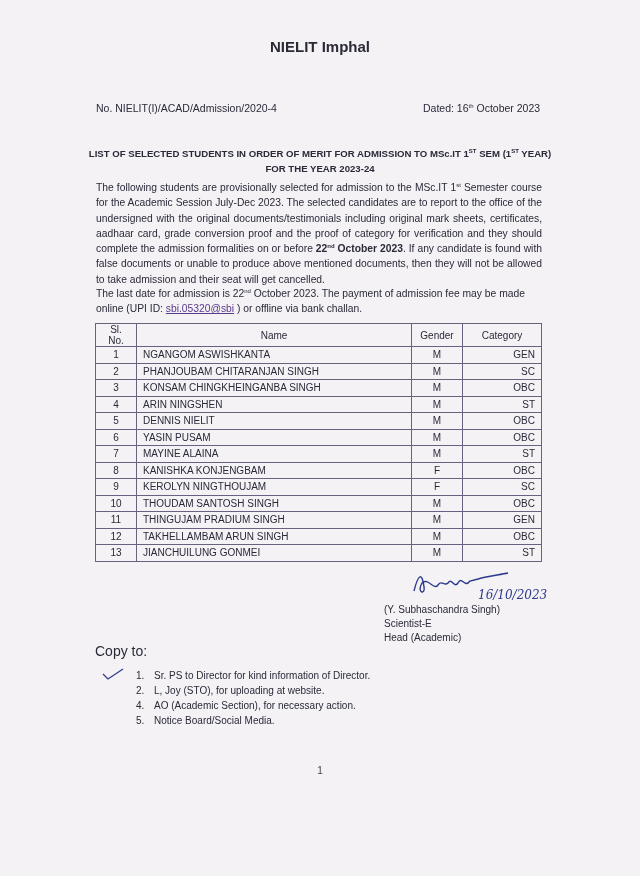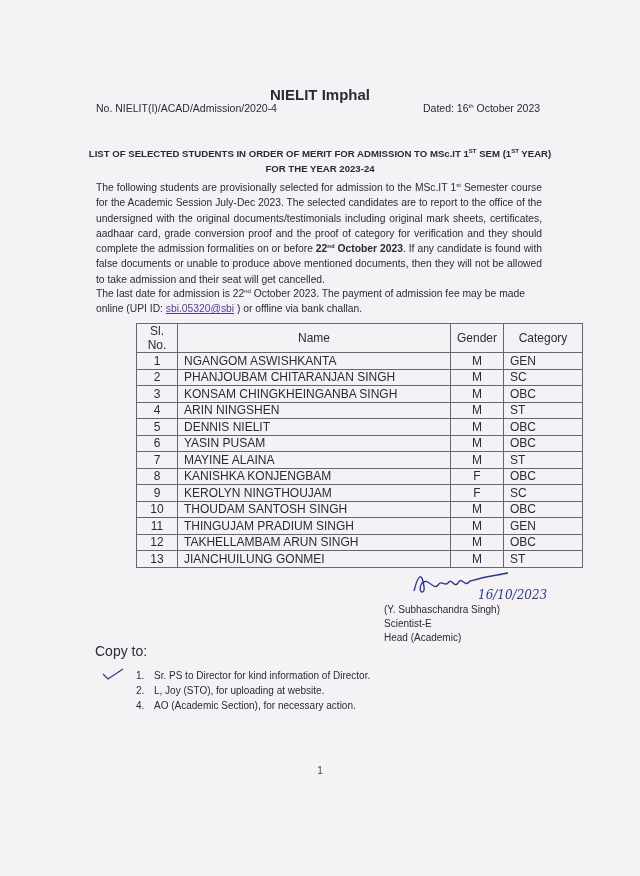--- a/index.html
+++ b/index.html
@@ -6,49 +6,49 @@
   body {
     width: 640px; height: 876px; overflow: hidden;
     background: #f4f2f5;
     font-family: "Liberation Sans", sans-serif;
     color: #2a2a38;
     position: relative;
   }
   .page { position: absolute; left: 0; top: 0; width: 640px; height: 876px; }
   .org-title {
     position: absolute; left: 0; right: 0; top: 38px;
-    text-align: center; font-weight: bold; font-size: 15px; color: #2b2b36; margin-top: 48px;
+    text-align: center; font-weight: bold; font-size: 15px; color: #2b2b36;
   }
   .ref-no { position: absolute; left: 96px; top: 102px; font-size: 10.5px; }
   .dated { position: absolute; left: 423px; top: 102px; font-size: 10.5px; }
   .heading {
     position: absolute; left: 80px; width: 480px; top: 146px;
     text-align: center; font-weight: bold; font-size: 9.6px; line-height: 15px;
   }
   sup { font-size: 6px; vertical-align: 4px; line-height: 0; }
   .para {
     position: absolute; left: 96px; width: 446px; top: 180px;
     font-size: 10.3px; line-height: 15.3px; text-align: justify;
   }
   .para2 {
     position: absolute; left: 96px; width: 446px; top: 286px;
     font-size: 10.3px; line-height: 15.3px;
   }
   .upi { color: #5a3a8a; text-decoration: underline; margin-top: 35px; }
   table.merit {
     position: absolute; left: 95px; top: 323px; width: 447px;
-    border-collapse: collapse; font-size: 12px; margin-left: 41px;
+    border-collapse: collapse; font-size: 10px;
   }
   table.merit td, table.merit th {
     border: 1px solid #6a6080; height: 15.5px; padding: 0 6px; font-weight: normal;
   }
   table.merit th { text-align: center; }
   .c-sl { width: 28px; text-align: center; }
   .c-gender { width: 38px; text-align: center; }
-  .c-cat { width: 66px; text-align: left; }
+  .c-cat { width: 66px; text-align: right; }
   .signature {
     position: absolute; left: 408px; top: 565px; width: 160px; height: 40px;
   }
   .sig-block {
     position: absolute; left: 384px; top: 603px; width: 140px;
     text-align: left; font-size: 10px; line-height: 14px;
   }
   .sig-block .head { font-weight: normal; }
   .copy-to { position: absolute; left: 95px; top: 643px; font-size: 14px; }
   .copy-list {
@@ -180,16 +180,17 @@
   </div>
 
   <div class="copy-to">Copy to:</div>
   <svg class="tick" viewBox="0 0 22 12">
     <path d="M1 6 L6 11 L21 1" fill="none" stroke="#2d3a8c" stroke-width="1.2"></path>
   </svg>
   <ul class="copy-list" id="copy-list">
       <li><span class="num">1.</span><span>Sr. PS to Director for kind information of Director.</span></li>
       <li><span class="num">2.</span><span>L, Joy (STO), for uploading at website.</span></li>
       <li><span class="num">4.</span><span>AO (Academic Section), for necessary action.</span></li>
+      <li><span class="num">5.</span><span>Notice Board/Social Media.</span></li>
     </ul>
 
   <div class="page-num">1</div>
 </div>
 
 </body></html>

